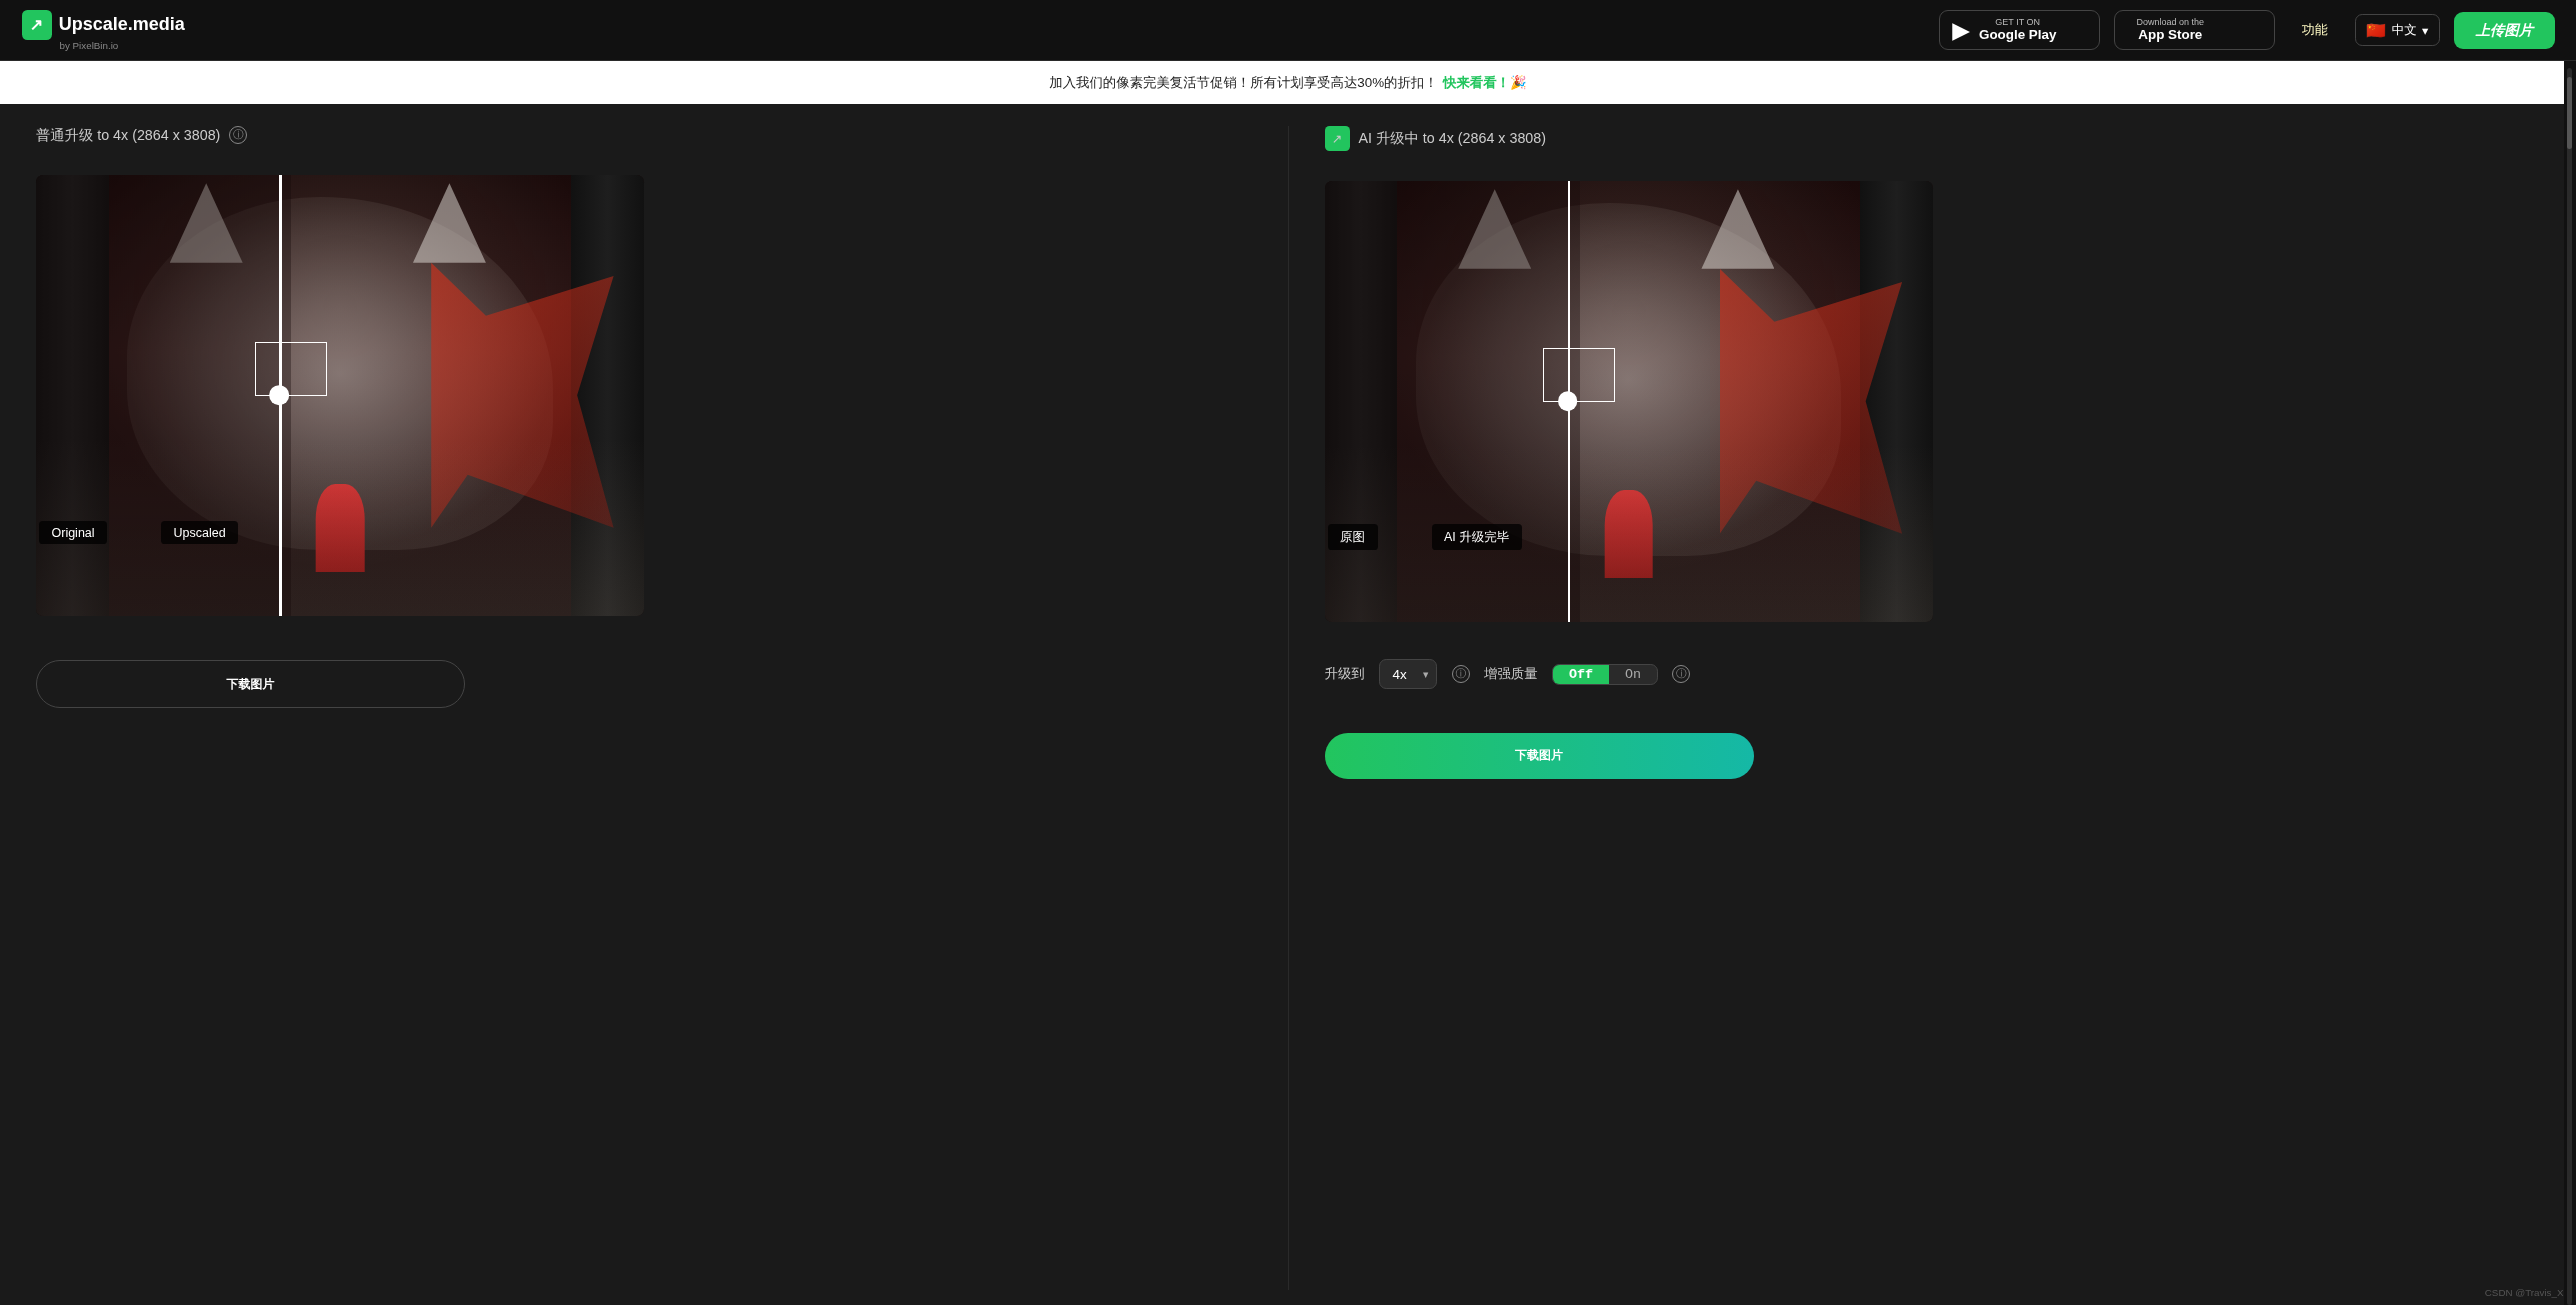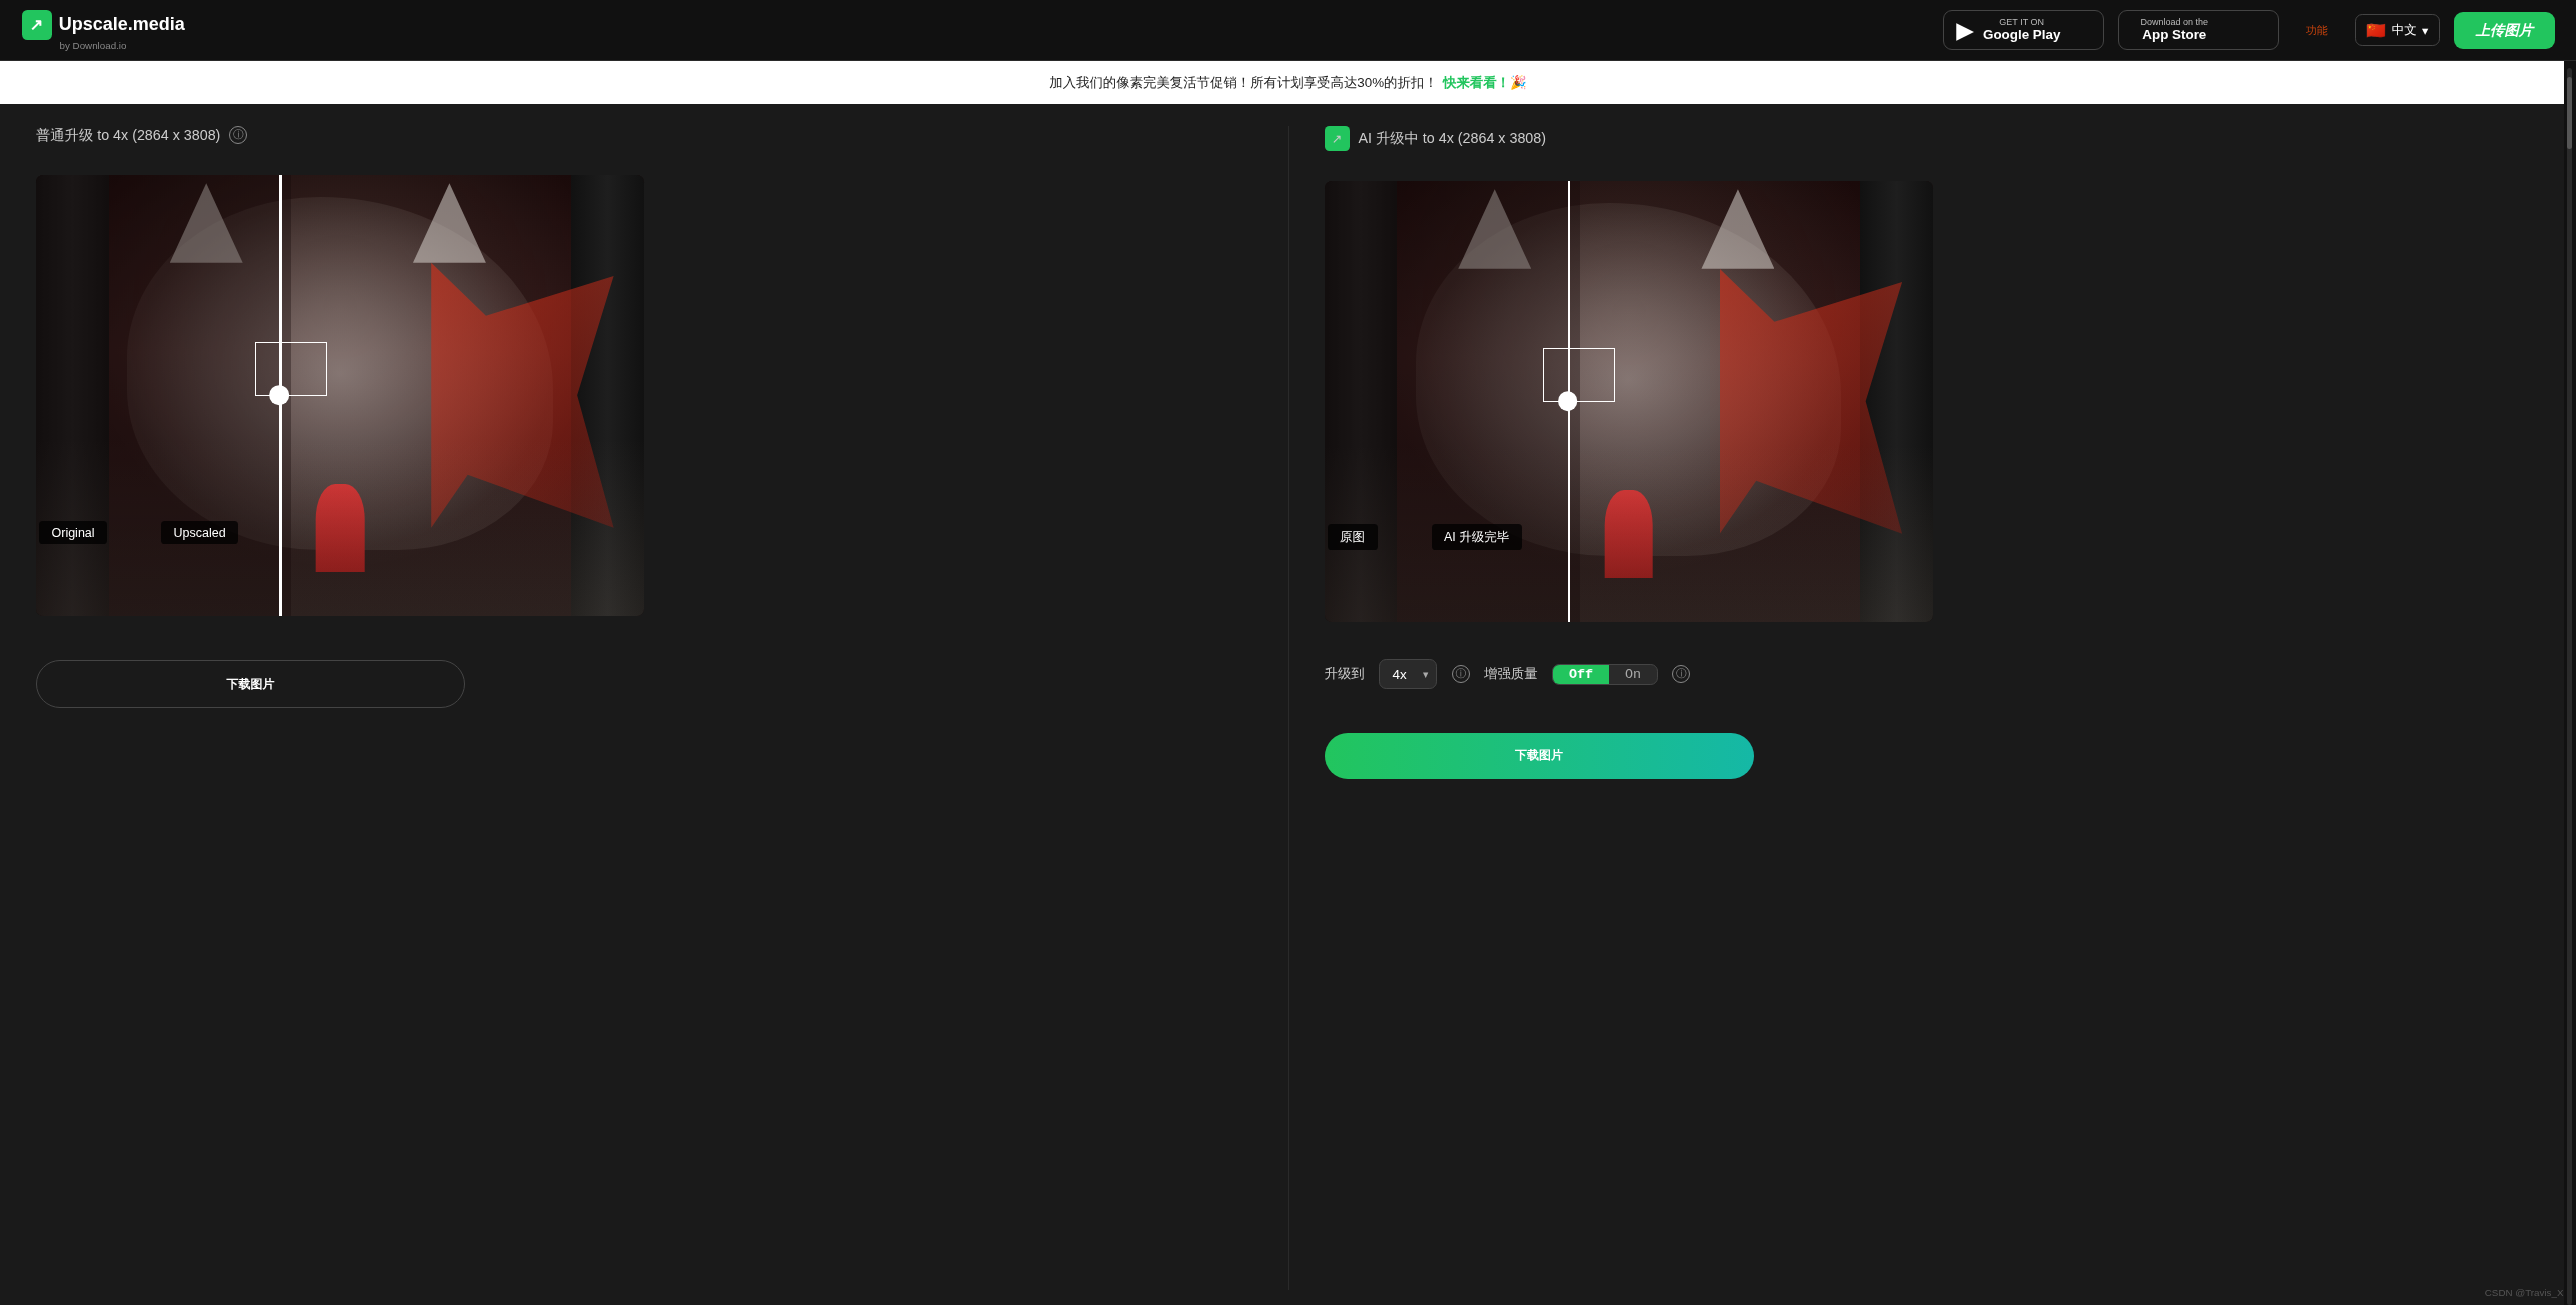--- a/index.html
+++ b/index.html
@@ -72,22 +72,22 @@
       font-weight: 600;
       line-height: 1.2;
     }
     .store-icon {
       font-size: 23px;
     }
 
     .nav-features {
       background: transparent;
       border: none;
-      color: #c2410c;
-      font-size: 11px;
+      color: #fef9c3;
+      font-size: 13px;
       cursor: pointer;
       padding: 7.2px 12.5px;
     }
 
     .lang-selector {
       display: flex;
       align-items: center;
       gap: 5.4px;
       background: transparent;
       border: 1.3px solid #444;
@@ -464,21 +464,21 @@
 <body>
 
 <header class="header">
   <div class="logo-area">
     <div class="logo-title">
       <div class="logo-icon">
         <span>↗</span>
       </div>
       <span>Upscale.media</span>
     </div>
-    <div class="logo-sub">by Download.io</div>
+    <div class="logo-sub">by PixelBin.io</div>
   </div>
 
   <button class="store-btn">
     <span class="store-icon">▶</span>
     <div>
       <div class="store-btn-text-top">GET IT ON</div>
       <div class="store-btn-text-main">Google Play</div>
     </div>
   </button>
 

